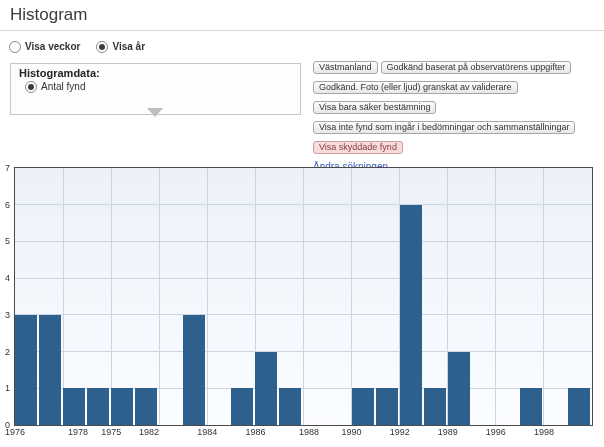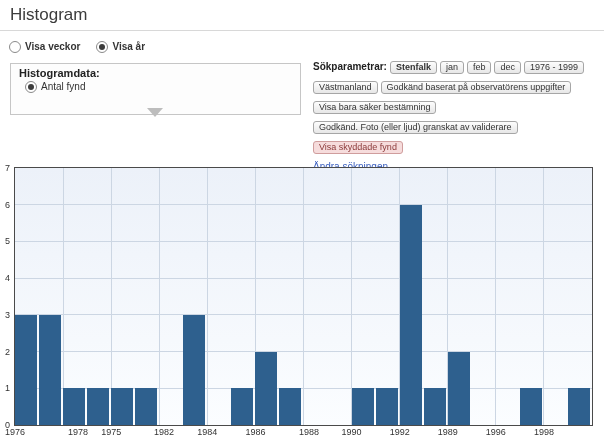--- a/index.html
+++ b/index.html
@@ -69,24 +69,24 @@
       <span class="radio-item">
         <span class="radio checked"></span>
         <span>Antal fynd</span>
       </span>
     </div>
 </div>
 <div class="callout-arrow"></div>
 
 <div class="search-params">
   <div>
-      <div class="sp-row"><span class="sp-label">Sökparametrar:</span><span class="pill pill-bold">Stenfalk</span><span class="pill">jan</span><span class="pill">feb</span><span class="pill">dec</span><span class="pill">1976 - 1999</span></div>
       <div class="sp-row"><span class="pill">Västmanland</span><span class="pill">Godkänd baserat på observatörens uppgifter</span></div>
+      <div class="sp-row"><span class="pill">Godkänd. Foto (eller ljud) granskat av validerare</span></div>
       <div class="sp-row"><span class="pill">Visa bara säker bestämning</span></div>
-      <div class="sp-row"><span class="pill">Godkänd. Foto (eller ljud) granskat av validerare</span></div>
+      <div class="sp-row"><span class="pill">Visa inte fynd som ingår i bedömningar och sammanställningar</span></div>
       <div class="sp-row"><span class="pill pill-red">Visa skyddade fynd</span></div>
     </div>
   <a class="edit-link" style="color: rgb(58, 95, 191);">Ändra sökningen</a>
   <br>
   <button class="export-btn">Exportera histogram till csv-fil</button>
 </div>
 
 <div class="chart">
   <div class="plot">
       <div class="grid-h" style="bottom: 36.2143px;"></div>
@@ -128,21 +128,21 @@
     <div class="ylabel" style="top: 223.286px;">1</div>
     <div class="ylabel" style="top: 186.571px;">2</div>
     <div class="ylabel" style="top: 149.857px;">3</div>
     <div class="ylabel" style="top: 113.143px;">4</div>
     <div class="ylabel" style="top: 76.4286px;">5</div>
     <div class="ylabel" style="top: 39.7143px;">6</div>
     <div class="ylabel" style="top: 3px;">7</div>
     <div class="xlabel" style="left: 15px; text-align: right;">1976</div>
     <div class="xlabel" style="left: 78px; text-align: center;">1978</div>
     <div class="xlabel" style="left: 111.167px;">1975</div>
-    <div class="xlabel" style="left: 164px;">1982</div>
+    <div class="xlabel" style="left: 149px;">1982</div>
     <div class="xlabel" style="left: 207.333px;">1984</div>
     <div class="xlabel" style="left: 255.417px;">1986</div>
     <div class="xlabel" style="left: 309px;">1988</div>
     <div class="xlabel" style="left: 351.583px;">1990</div>
     <div class="xlabel" style="left: 399.667px;">1992</div>
     <div class="xlabel" style="left: 447.75px;">1989</div>
     <div class="xlabel" style="left: 495.833px;">1996</div>
     <div class="xlabel" style="left: 543.917px;">1998</div>
   </div>
 

